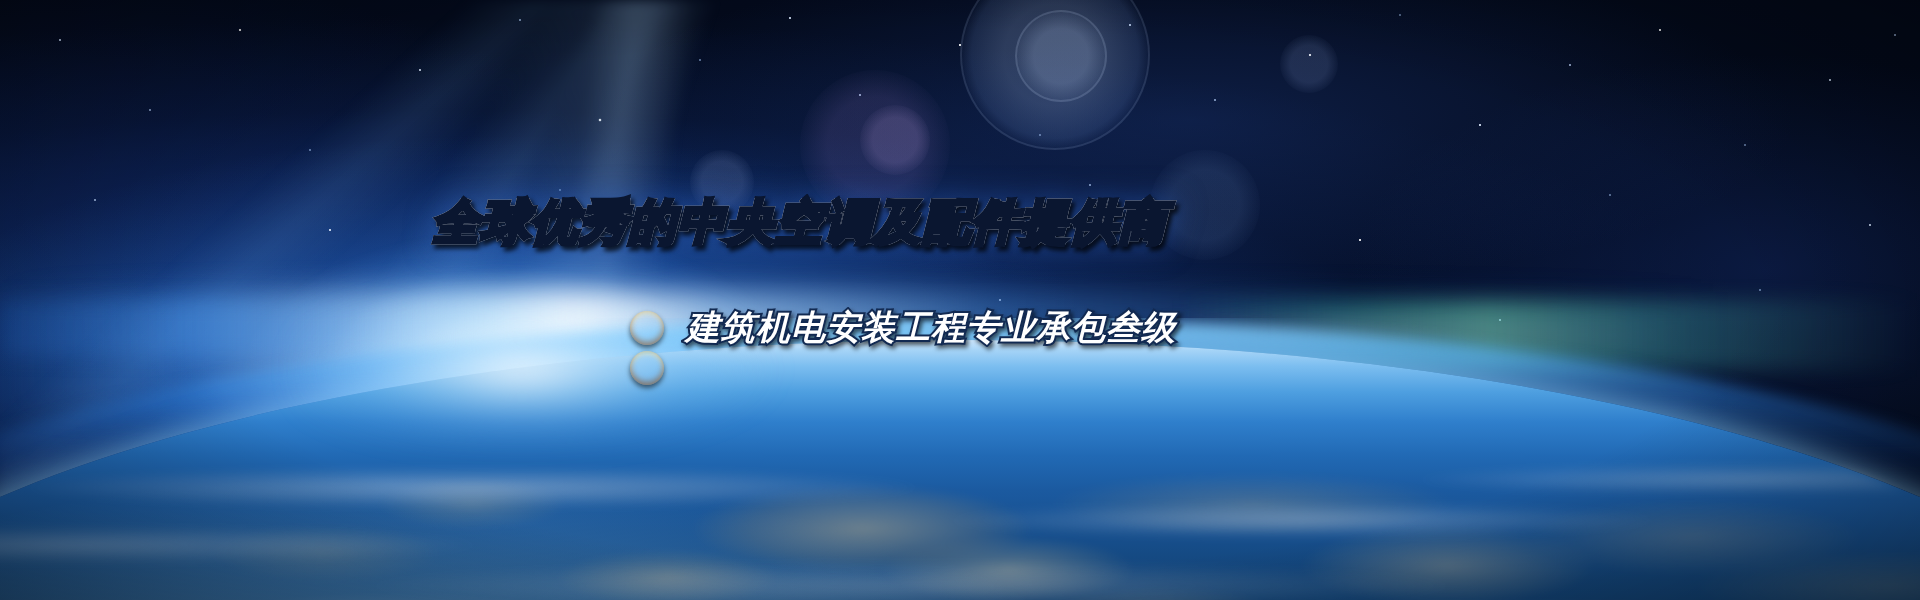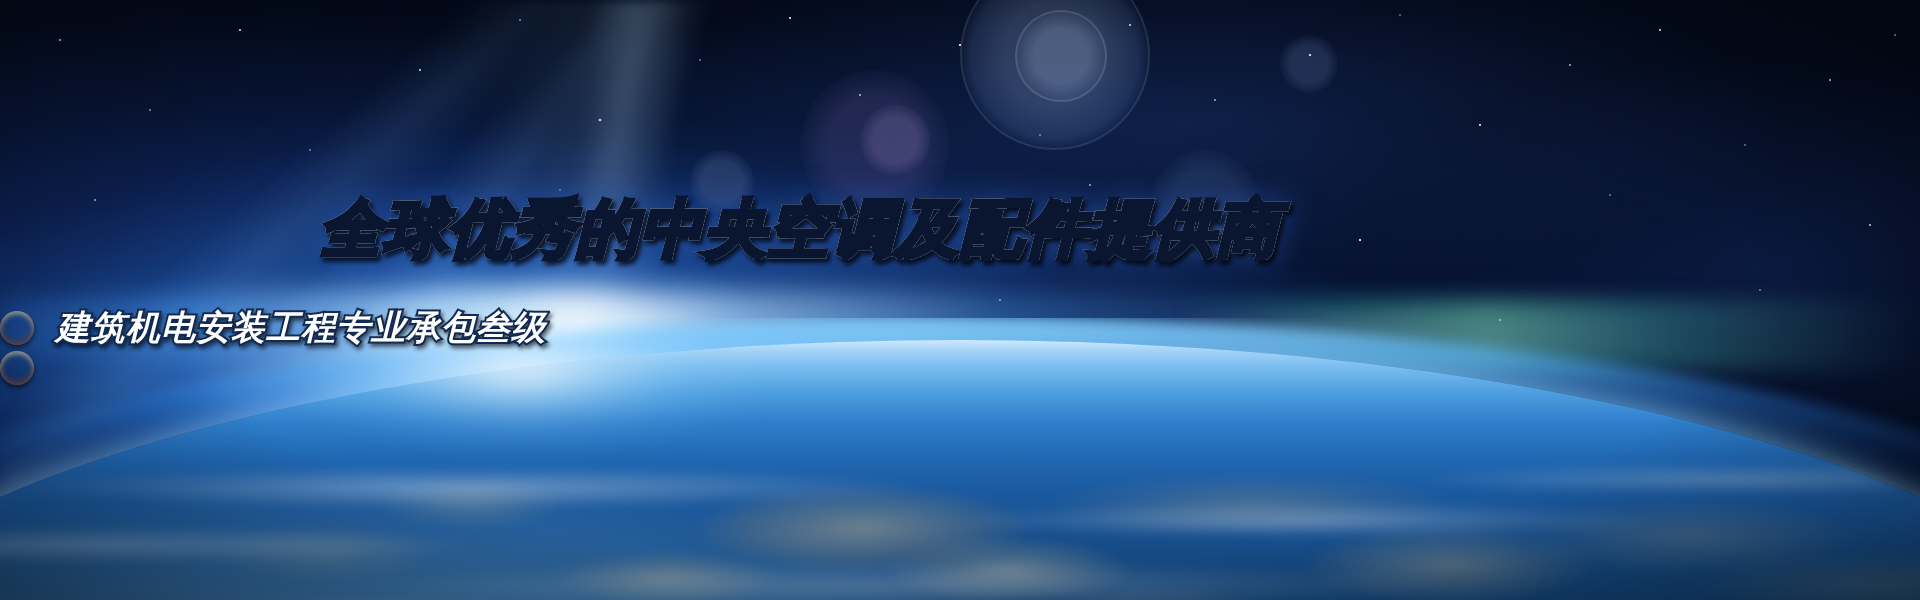--- a/index.html
+++ b/index.html
@@ -196,38 +196,38 @@
       radial-gradient(ellipse 78% 86% at 50% 50%, rgba(0,0,0,0) 52%, rgba(0,0,0,.38) 86%, rgba(0,0,0,.62) 100%);
   }
 
   
   #content{
     position:absolute;left:0;top:0;width:1920px;height:600px;
   }
   #headline{
     position:absolute;left:0;top:198px;width:1600px;
     text-align:center;
-    font-size:62px;
+    font-size:47px;
     font-weight:700;
     font-style:italic;
     letter-spacing:2px;
     line-height:1.0;
     color:#ffffff;
     background:linear-gradient(180deg,#ffffff 0%,#ffffff 52%,#e6edf5 72%,#cfd9e6 100%);
     -webkit-background-clip:text;
     background-clip:text;
     -webkit-text-fill-color:transparent;
     paint-order:stroke fill;
     -webkit-text-stroke:5px #0a1630;
     filter:drop-shadow(3px 4px 2px rgba(0,0,0,.72)) drop-shadow(0 0 14px rgba(40,90,180,.55));
     white-space:nowrap;
   }
   #bullets{
     position:absolute;left:0;top:305px;width:1920px;
-    display:flex;flex-direction:column;
+    display:flex;flex-direction:column;align-items:center;
   }
   .bullet-row{
     display:flex;align-items:center;gap:22px;
     width:660px;
   }
   .bullet-dot{
     flex:0 0 auto;
     width:34px;height:34px;border-radius:50%;
     background:
       radial-gradient(circle at 36% 30%, #ffe89a 0%, #ffc györ 0%, #ffc21f 16%, #fca012 42%, #f07c07 70%, #cf5c03 92%, #a74703 100%);

